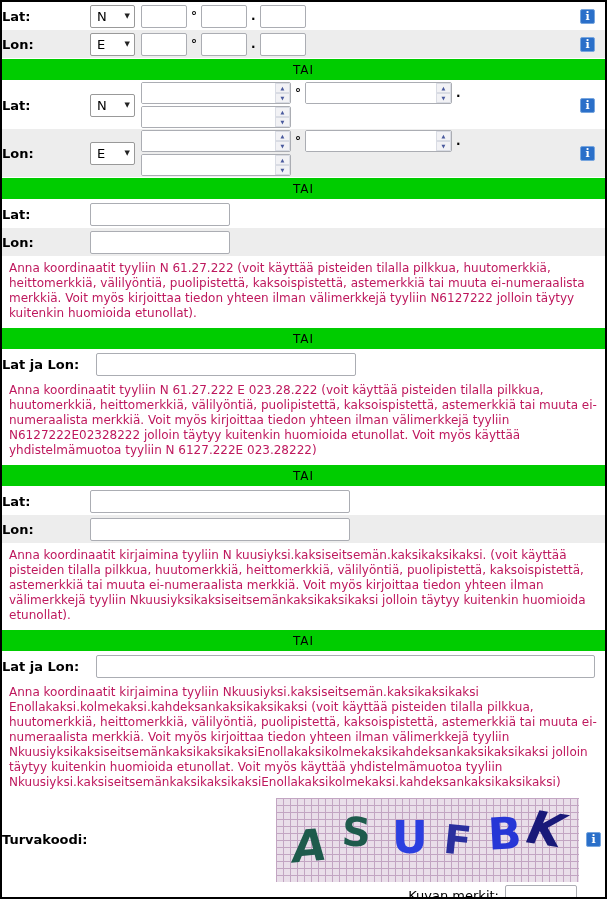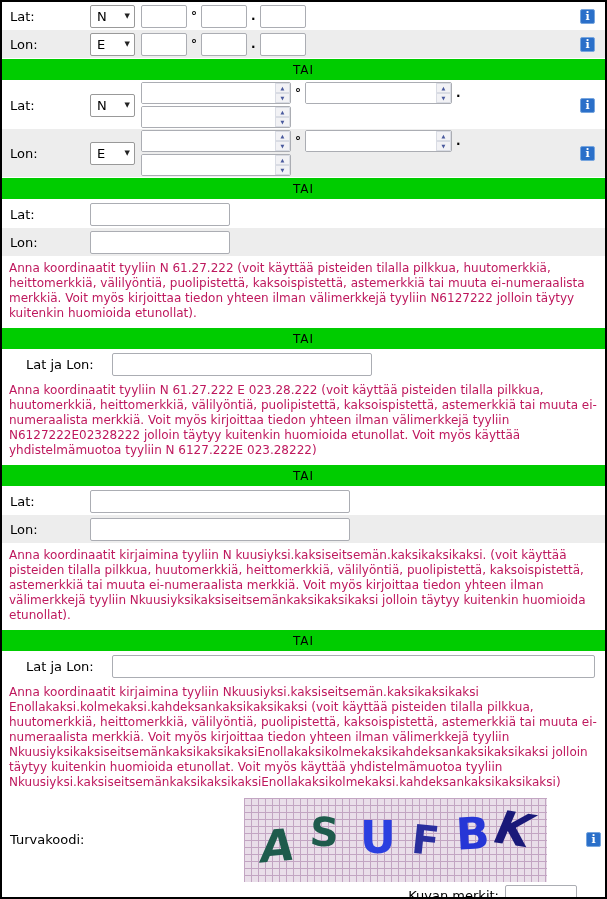--- a/index.html
+++ b/index.html
@@ -7,23 +7,23 @@
   body { font-family:"DejaVu Sans", sans-serif; }
   .page {
     width:607px; height:899px; border:2px solid #000; background:#fff;
     display:flex; flex-direction:column; overflow:hidden;
   }
   .row { display:flex; align-items:center; flex:none; }
   .alt { background:#EDEDED; }
   .h28 { height:28px; }
   .h48 { height:48px; }
   .label-cell {
-    width:88px; padding-left:8px; font-weight:normal; font-size:13px; color:#000; flex:none;
-  }
-  .label-wide { width:94px;margin-left:16px; }
+    width:88px; font-weight:bold; font-size:13px; color:#000; flex:none;
+  }
+  .label-wide { width:94px; }
   .spacer { flex:1; }
   
   .tai {
     height:21px; margin:1px 0; background:#00CC00; color:#000;
     display:flex; align-items:center; justify-content:center;
     font-size:12px; letter-spacing:1px; flex:none;
   }
   
   .dd {
     width:45px; height:23px; border:1px solid #999; border-radius:2px; background:#fff;
@@ -61,21 +61,21 @@
     align-items:center; justify-content:center; font-size:5px; color:#4A5A9E;
     cursor:pointer; line-height:1;
   }
   .spin-grid { display:flex; flex-direction:column; gap:2px; }
   .spin-line { display:flex; align-items:center; }
   
   .desc {
     font-size:12px; line-height:15px; color:#be185d; padding:5px 7px 6px 7px; flex:none;
   }
   
-  .captcha-row { height:87px; display:flex; align-items:center; flex:none;gap:32px; }
+  .captcha-row { height:87px; display:flex; align-items:center; flex:none; }
   .captcha {
     width:303px; height:84px; position:relative; overflow:hidden; flex:none;
     background-color:#E9DEE9;
     background-image:
       linear-gradient(#C2A5C2 1px, transparent 1px),
       linear-gradient(90deg, #C2A5C2 1px, transparent 1px);
     background-size:7px 7px; margin-right:7px;
   }
   .cl { position:absolute; font-weight:bold; font-family:"DejaVu Sans", sans-serif; line-height:1; }
   .cl-0 { left:16px;  top:26px; font-size:44px; color:#1E5B4C; transform:rotate(-5deg) skewX(-10deg); }

